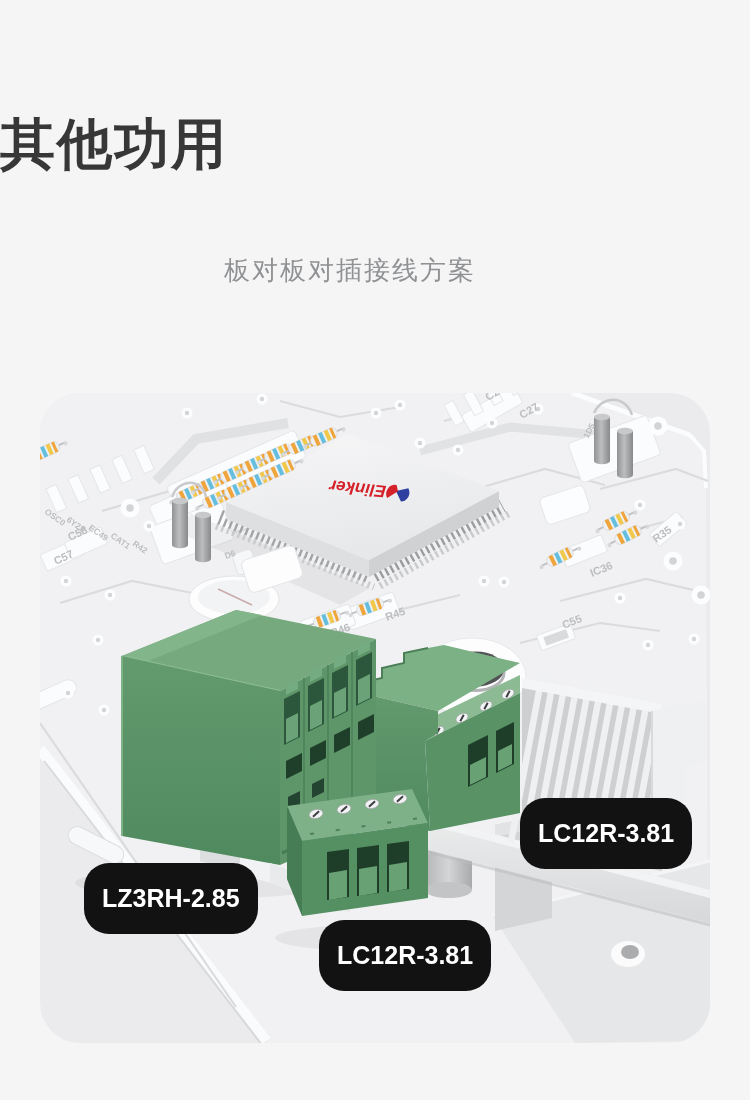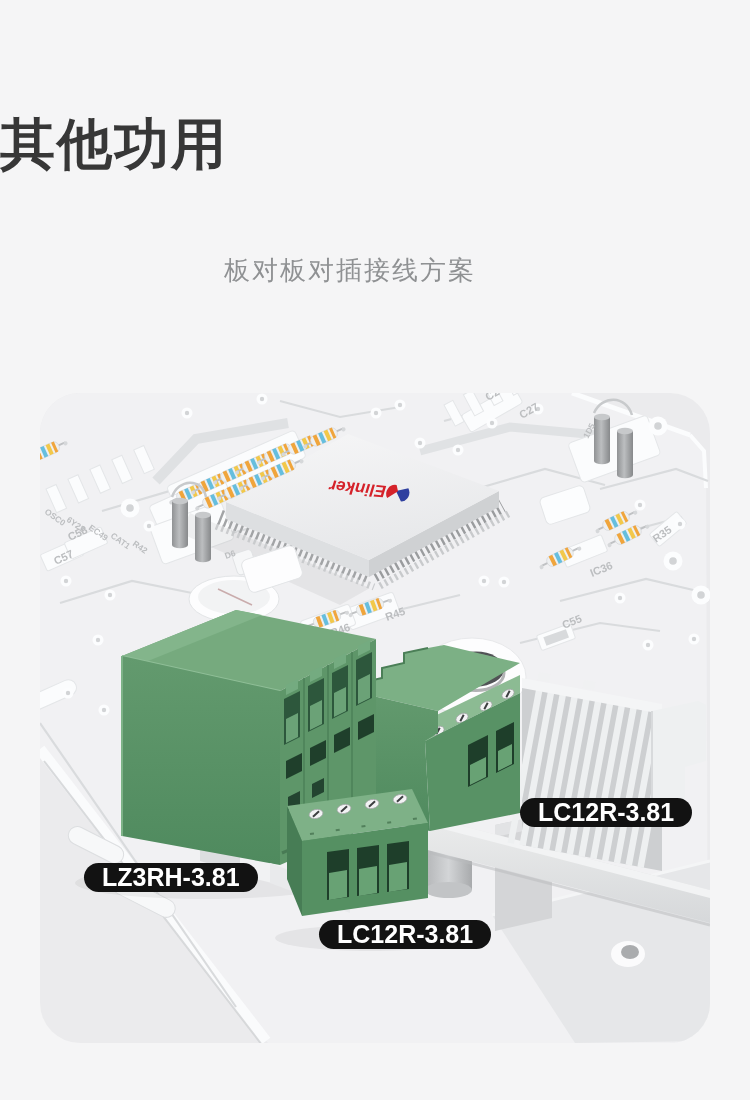--- a/index.html
+++ b/index.html
@@ -6,21 +6,21 @@
   body{width:750px;height:1100px;background:#f5f5f6;position:relative;overflow:hidden;
        font-family:"Liberation Sans","DejaVu Sans",sans-serif;}
   .title{position:absolute;top:108px;left:0;width:750px;text-align:left;
          font-size:55px;font-weight:700;color:#373737;letter-spacing:2px;}
   .subtitle{position:absolute;top:253px;left:0;width:700px;text-align:center;
             font-size:26px;font-weight:400;color:#8f9193;letter-spacing:2px;}
   .card{position:absolute;left:40px;top:393px;width:670px;height:650px;
         background:#ebebed;border-radius:40px;overflow:hidden;}
   .card svg{position:absolute;left:0;top:0;}
   .pill{position:absolute;background:#121212;color:#fff;font-weight:700;
-        font-size:25px;line-height:29px;padding:0 18px;border-radius:25px;
+        font-size:25px;line-height:29px;padding:21px 18px;border-radius:25px;
         white-space:nowrap;letter-spacing:0px;}
   .pill-lz{left:44px;top:470px;}
   .pill-lcr{left:480px;top:405px;}
   .pill-lcb{left:279px;top:527px;}
 </style>
 </head>
 <body>
 
 <div class="title">其他功用</div>
 <div class="subtitle">板对板对插接线方案</div>
@@ -422,16 +422,16 @@
         <polygon points="287,459 309,456 309,504 287,507" fill="#1e3e2a"></polygon>
         <polygon points="289,480 307,477 307,504 289,507" fill="#68a274"></polygon>
         <polygon points="317,455 339,452 339,500 317,503" fill="#1e3e2a"></polygon>
         <polygon points="319,476 337,473 337,500 319,503" fill="#68a274"></polygon>
         <polygon points="347,451 369,448 369,496 347,499" fill="#1e3e2a"></polygon>
         <polygon points="349,472 367,469 367,496 349,499" fill="#68a274"></polygon>
       </g>
     </g>
   </svg>
 
-  <div class="pill pill-lz">LZ3RH-3.81</div>
+  <div class="pill pill-lz">LZ3RH-2.85</div>
   <div class="pill pill-lcr">LC12R-3.81</div>
   <div class="pill pill-lcb">LC12R-3.81</div>
 </div>
 
 </body></html>

